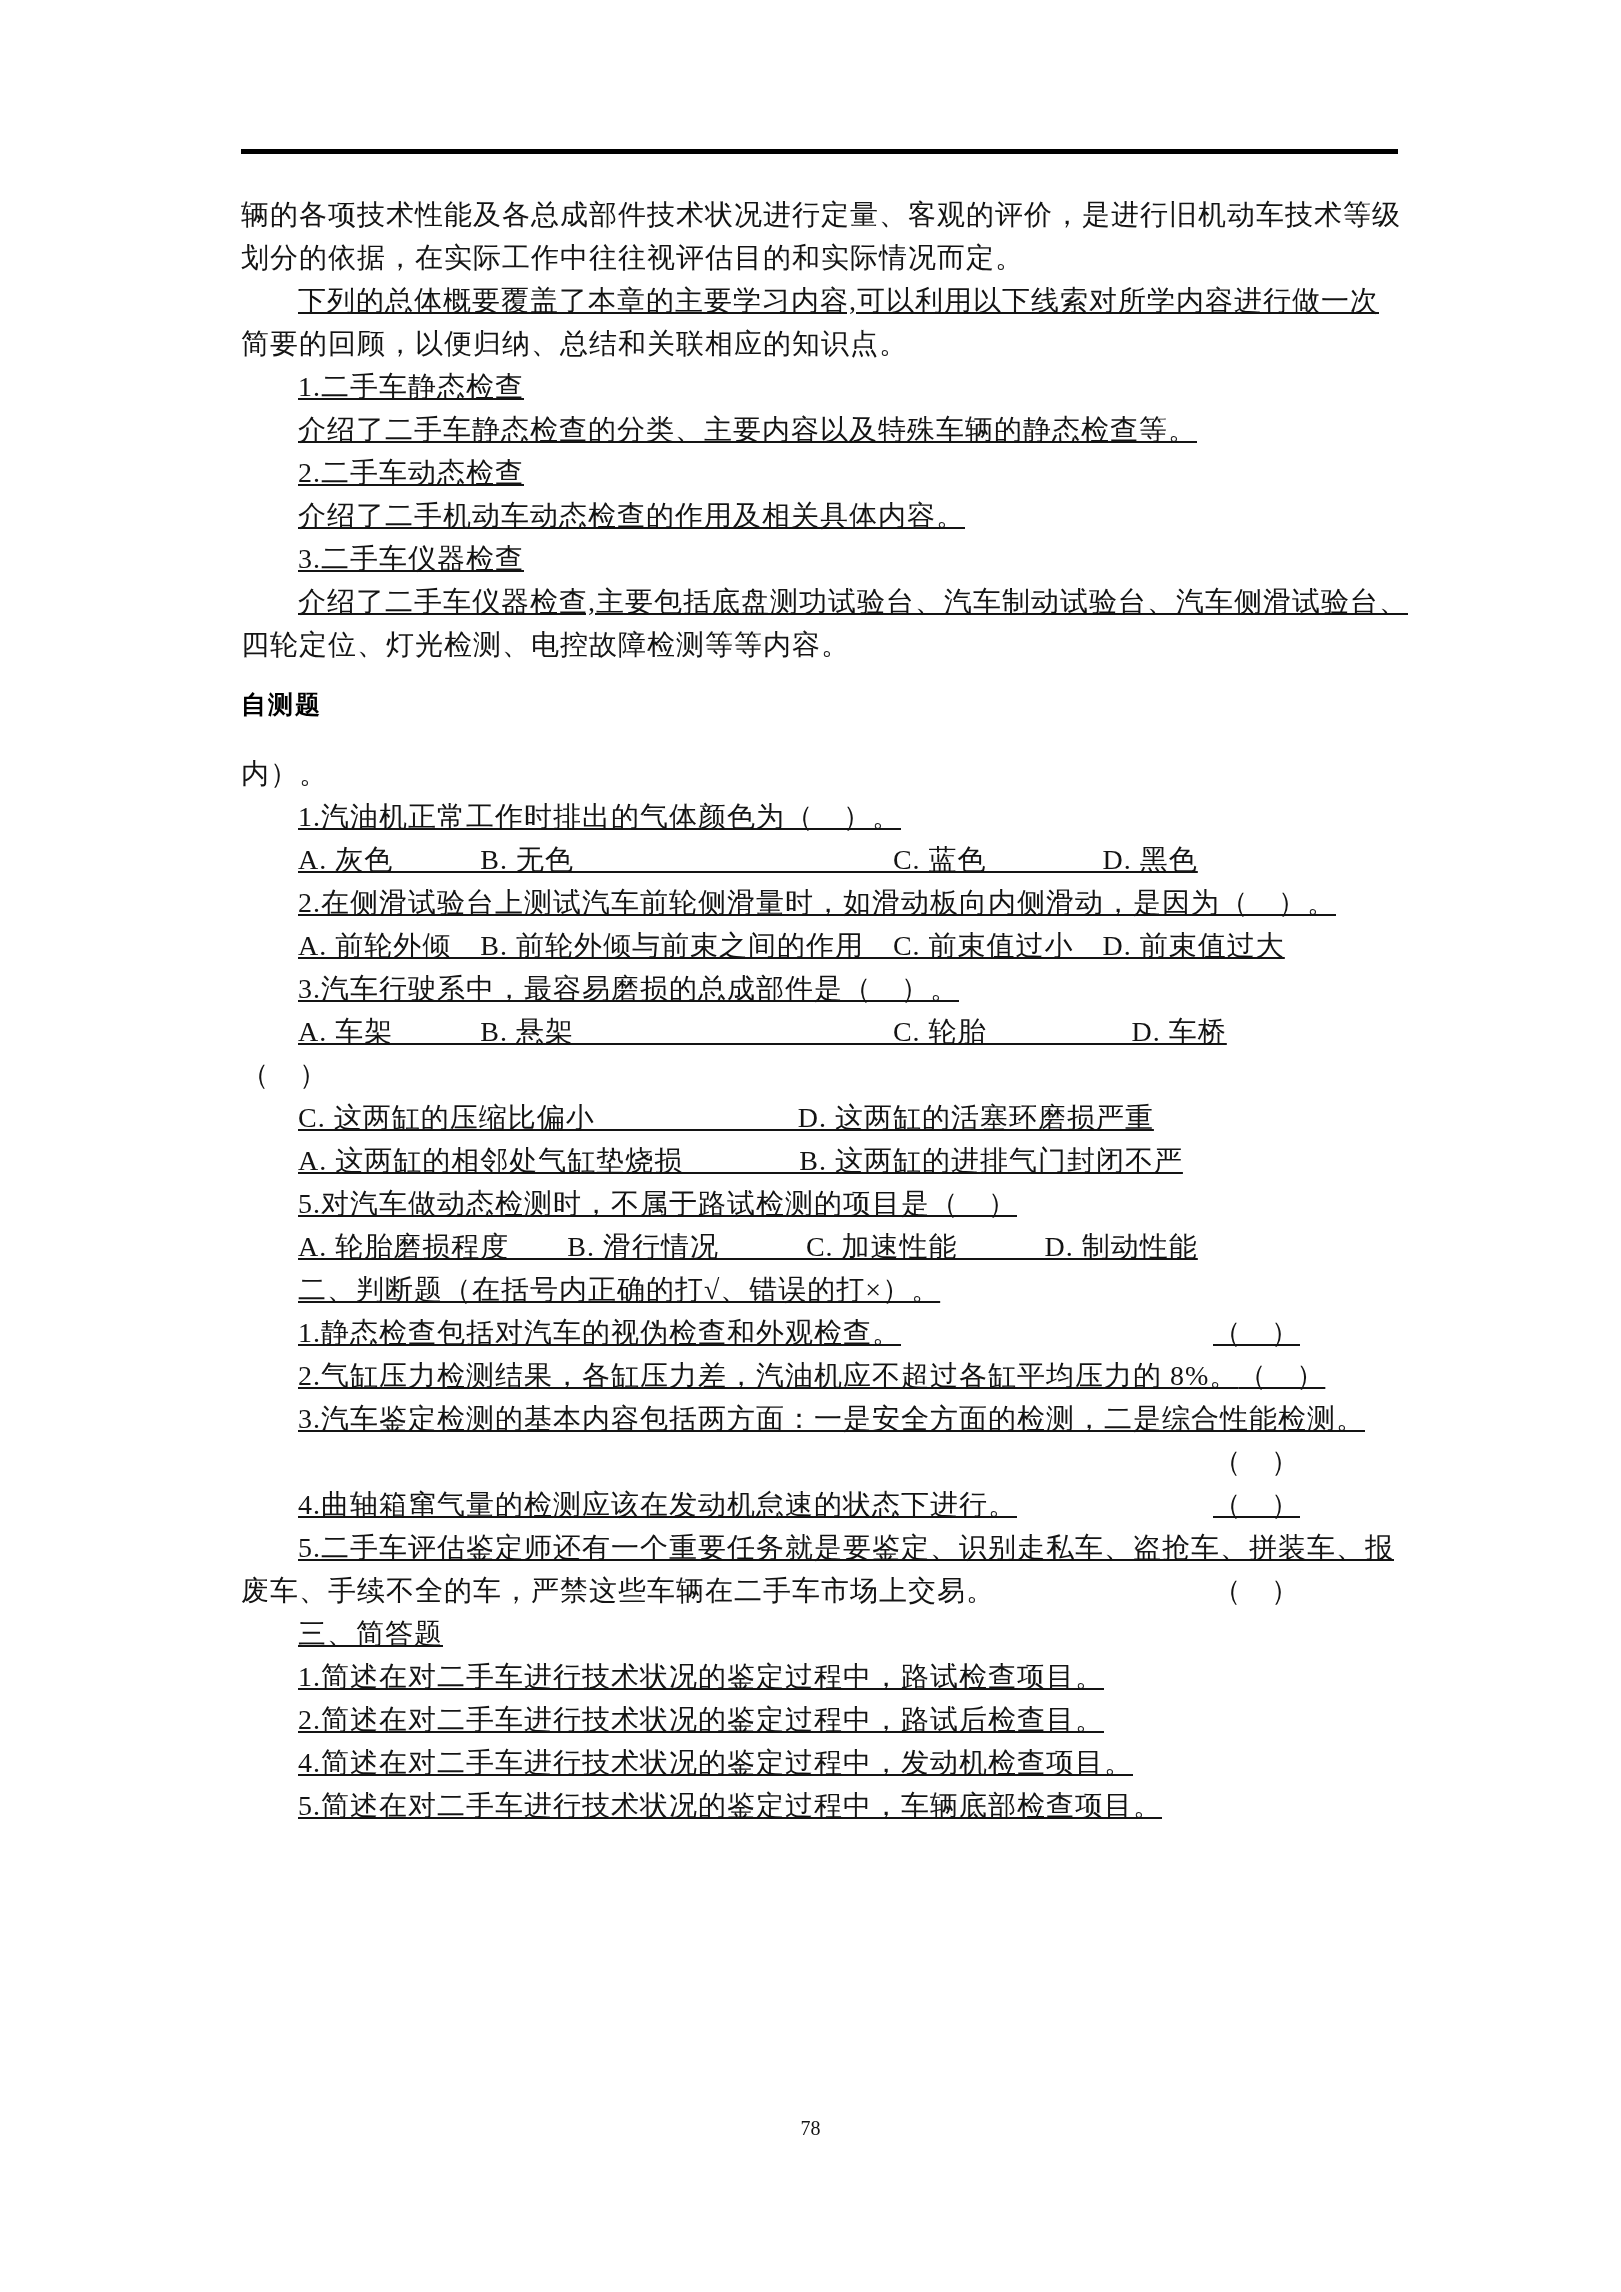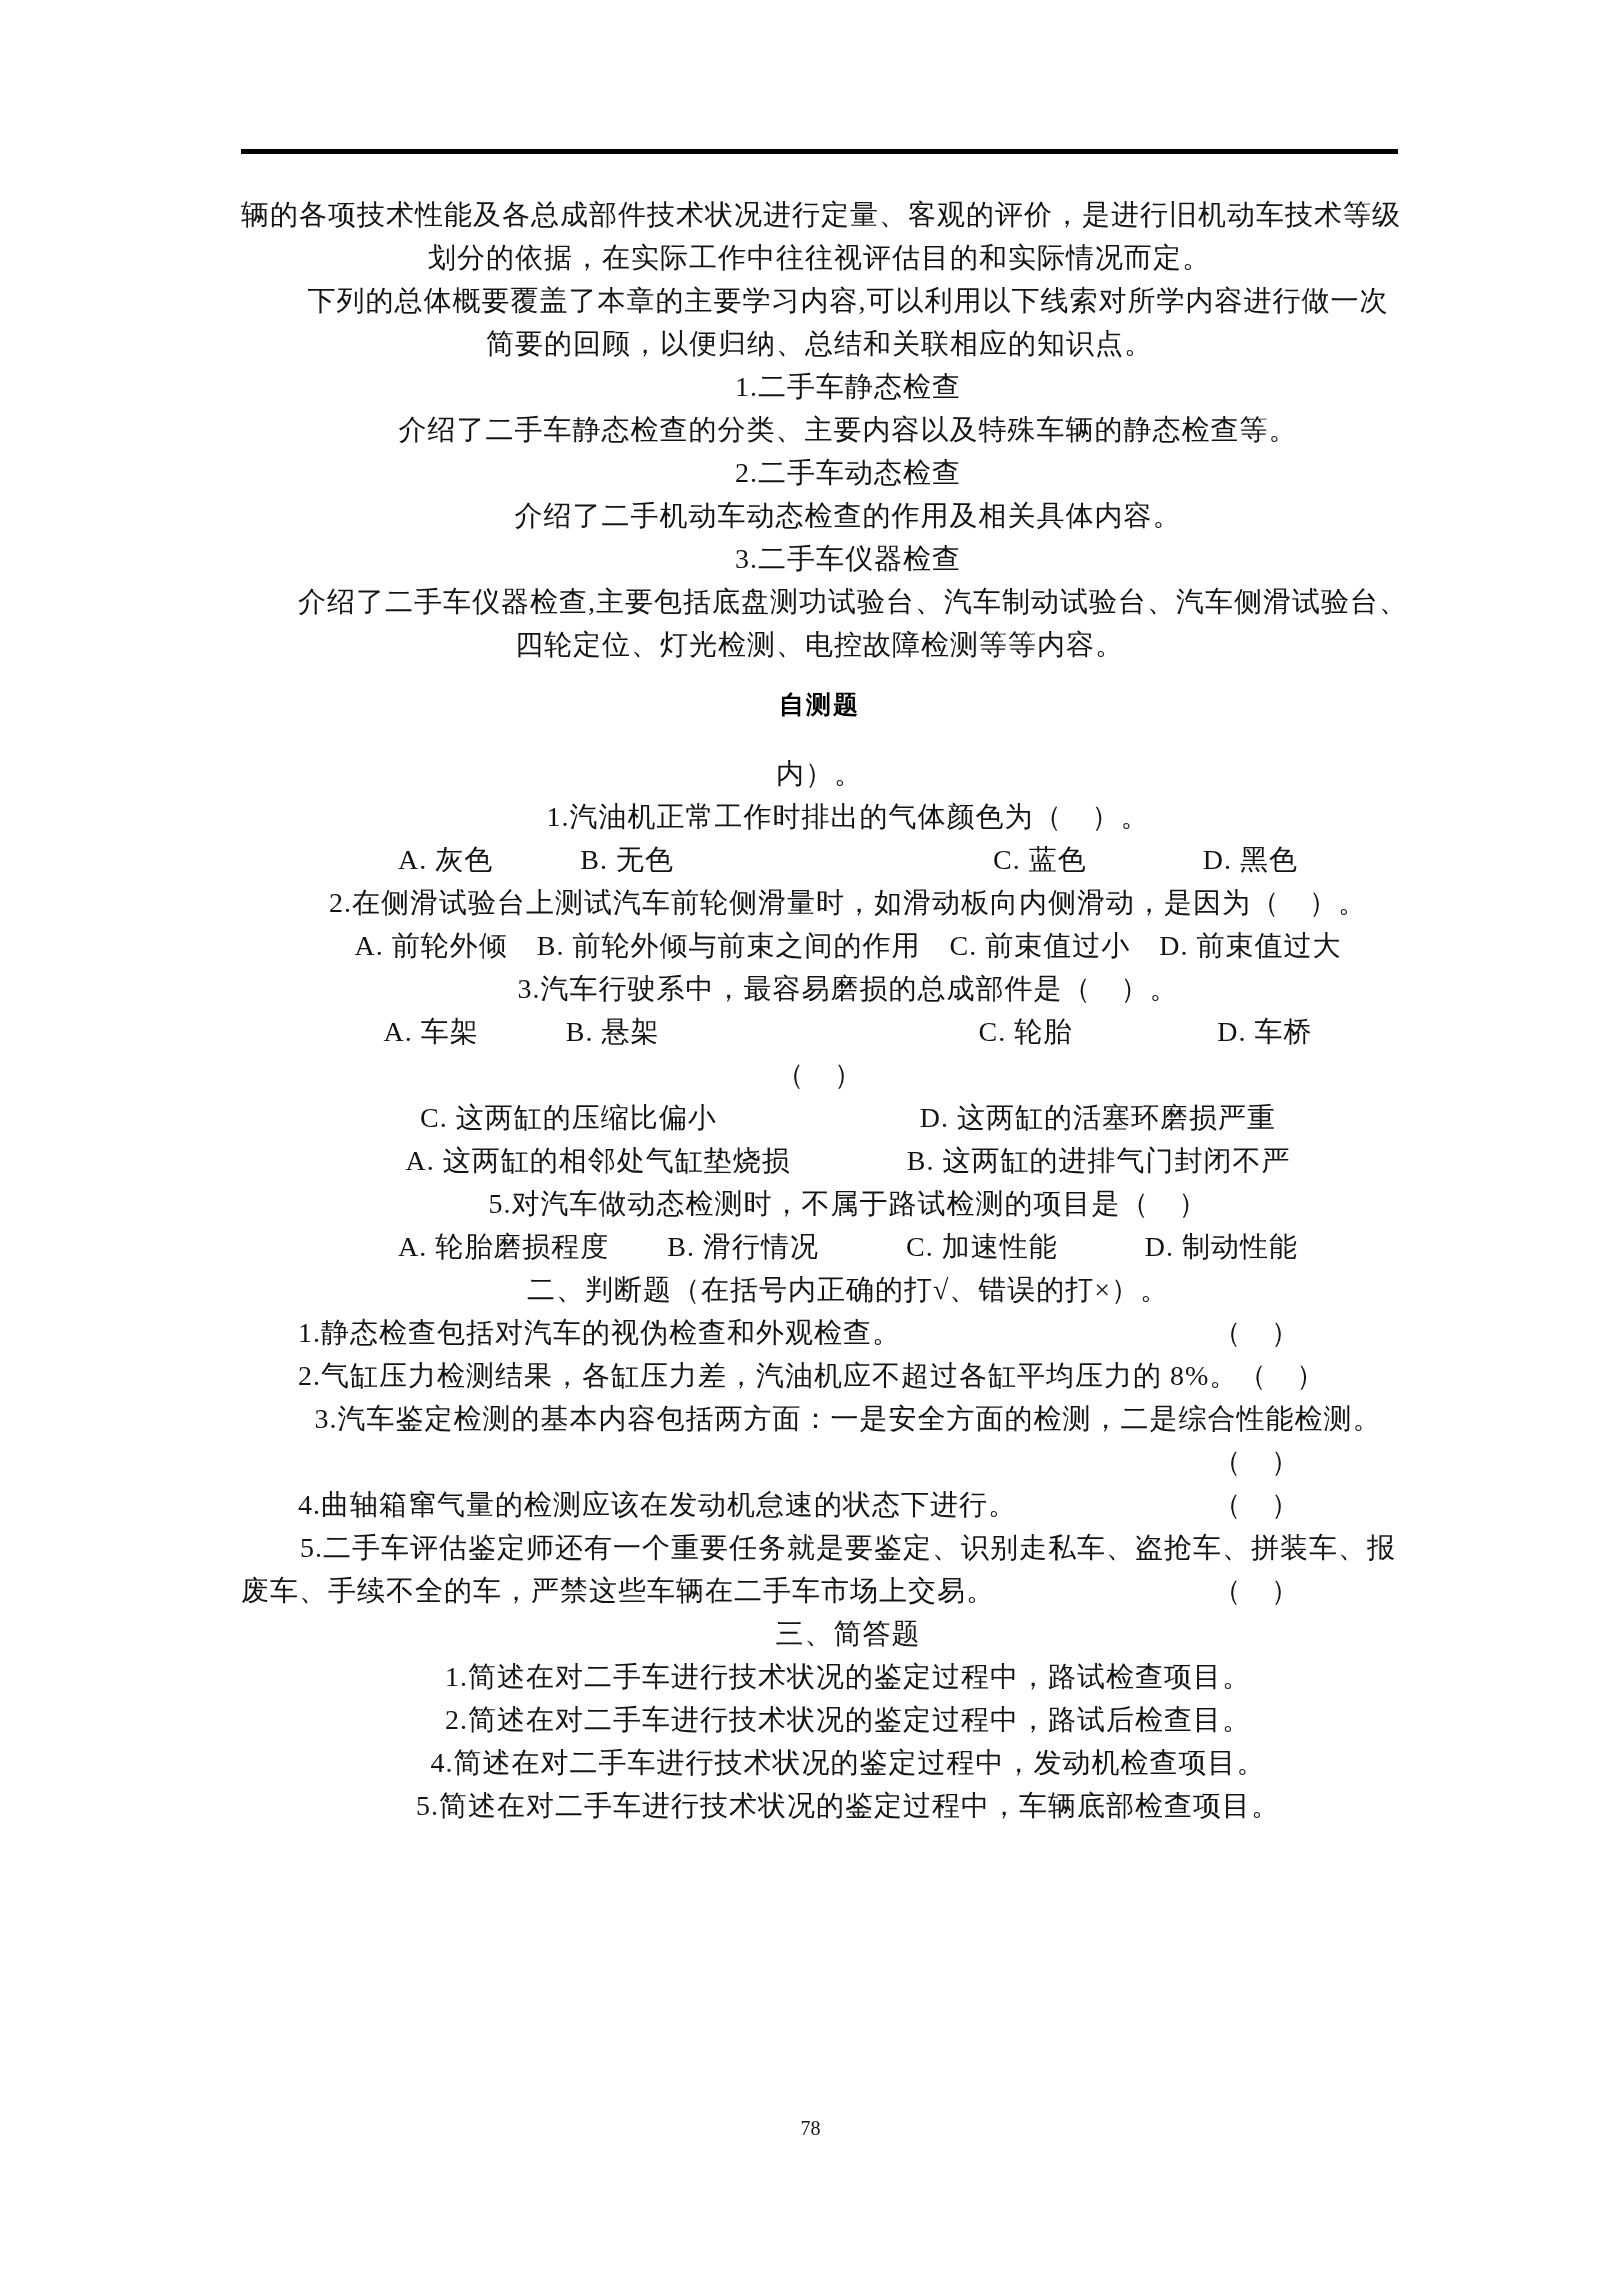--- a/index.html
+++ b/index.html
@@ -14,30 +14,29 @@
   .rule{
     position:absolute;
     left:241px;top:149px;
     width:1157px;height:4.9px;
     background:#000000;
   }
   .content{
     position:absolute;
     left:241px;top:193px;
     width:1157px;
-    text-align:center;
   }
   .line{
     height:43px;
     line-height:43px;
     font-size:28px;
     letter-spacing:1px;
     white-space:pre;
   }
-  .indent{padding-left:57px;}
+  .indent{padding-left:57px;text-decoration:underline;}
   .jrow{
     display:flex;
     justify-content:space-between;
     padding-right:98px;
     white-space:pre;
   }
   .jrow.indent{padding-left:57px;}
   .h1{
     height:86px;
     line-height:76px;

